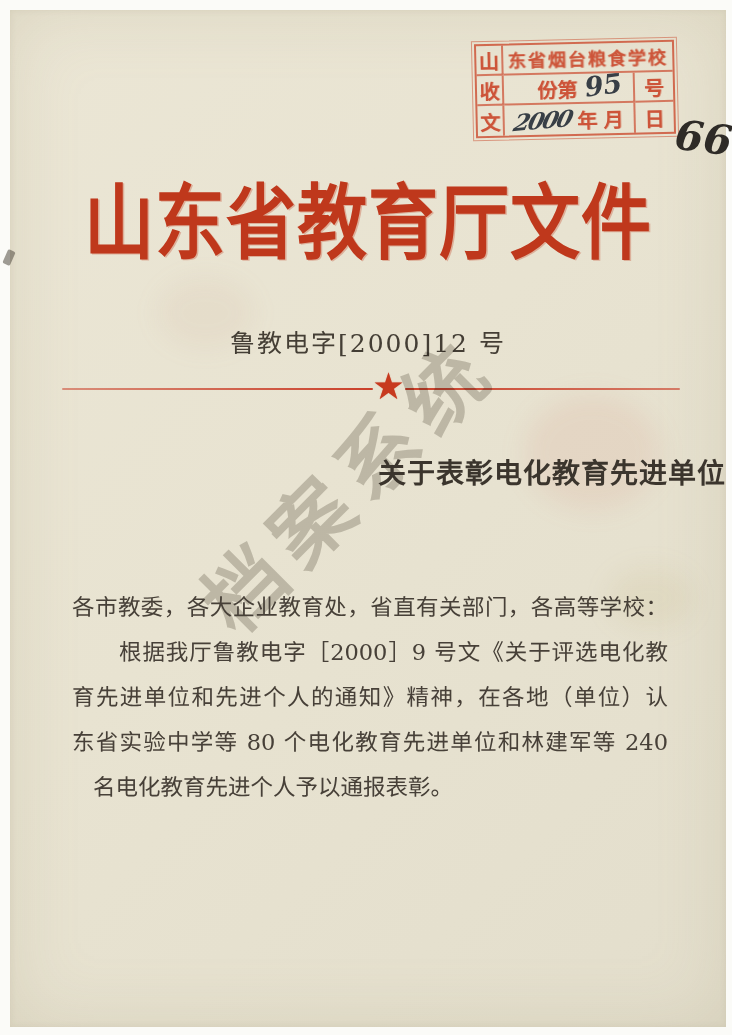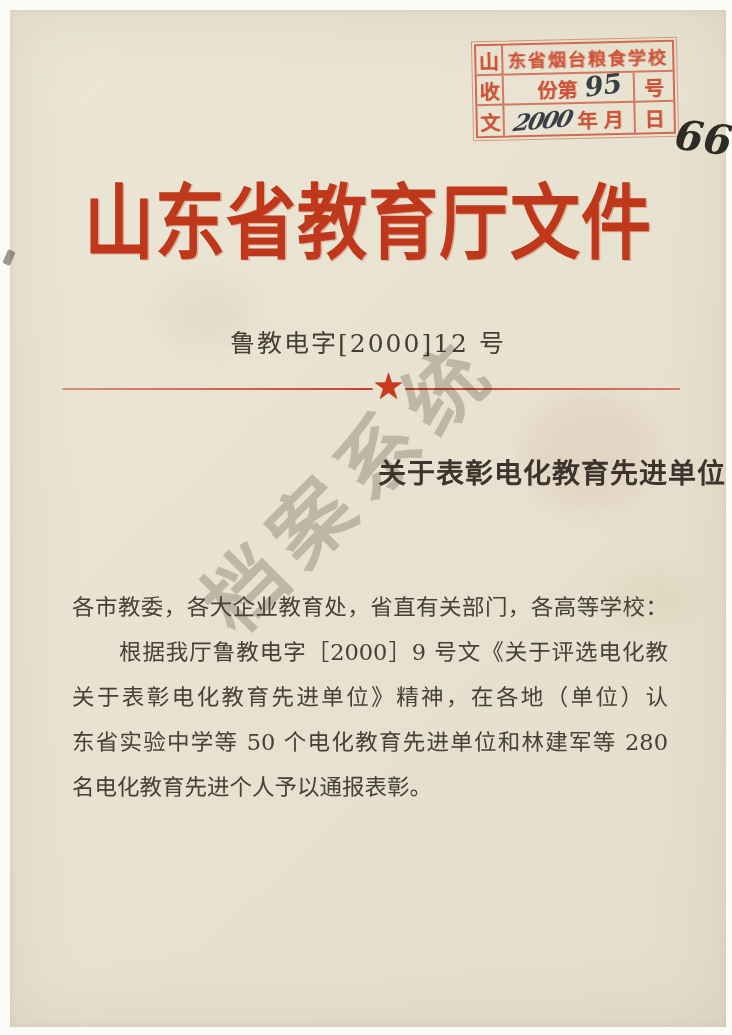--- a/index.html
+++ b/index.html
@@ -109,21 +109,21 @@
 
   
   .body-block {
     position:absolute; left:62px; top:575px; width:596px;
     font-size:22.5px; color:#474038;
   }
   .bline {
     height:45px; line-height:45px;
     text-align:justify; text-align-last:justify;
   }
-  .bline.nojust { text-align-last:left; }
+  .bline.nojust { text-align-last:left;margin-left:21px; }
 
   
   .smudge { position:absolute; border-radius:50%; filter:blur(12px); pointer-events:none; }
   .sm1 { left:515px; top:385px; width:135px; height:115px; background:rgba(206,118,104,0.11); }
   .sm2 { left:148px; top:268px; width:95px;  height:70px;  background:rgba(192,140,118,0.08); }
   .sm3 { left:598px; top:558px; width:85px;  height:60px;  background:rgba(178,158,92,0.10); }
   .speck {
     position:absolute; left:-5px; top:240px; width:8px; height:15px;
     background:rgba(82,76,66,0.55); border-radius:2px; transform:rotate(24deg);
   }
@@ -176,19 +176,19 @@
 
     <div class="watermark">档案系统</div>
 
     <div class="doc-title">
       <div>关于表彰电化教育先进单位</div>
     </div>
 
     <div class="body-block">
       <div class="bline">各市教委，各大企业教育处，省直有关部门，各高等学校：</div>
       <div class="bline">　　根据我厅鲁教电字［2000］9 号文《关于评选电化教</div>
-      <div class="bline">关于表彰电化教育先进单位》精神，在各地（单位）认</div>
-      <div class="bline">东省实验中学等 50 个电化教育先进单位和林建军等 280</div>
+      <div class="bline">育先进单位和先进个人的通知》精神，在各地（单位）认</div>
+      <div class="bline">东省实验中学等 80 个电化教育先进单位和林建军等 240</div>
       <div class="bline nojust">名电化教育先进个人予以通报表彰。</div>
     </div>
 
   </div>
 </div>
 
 </body></html>

